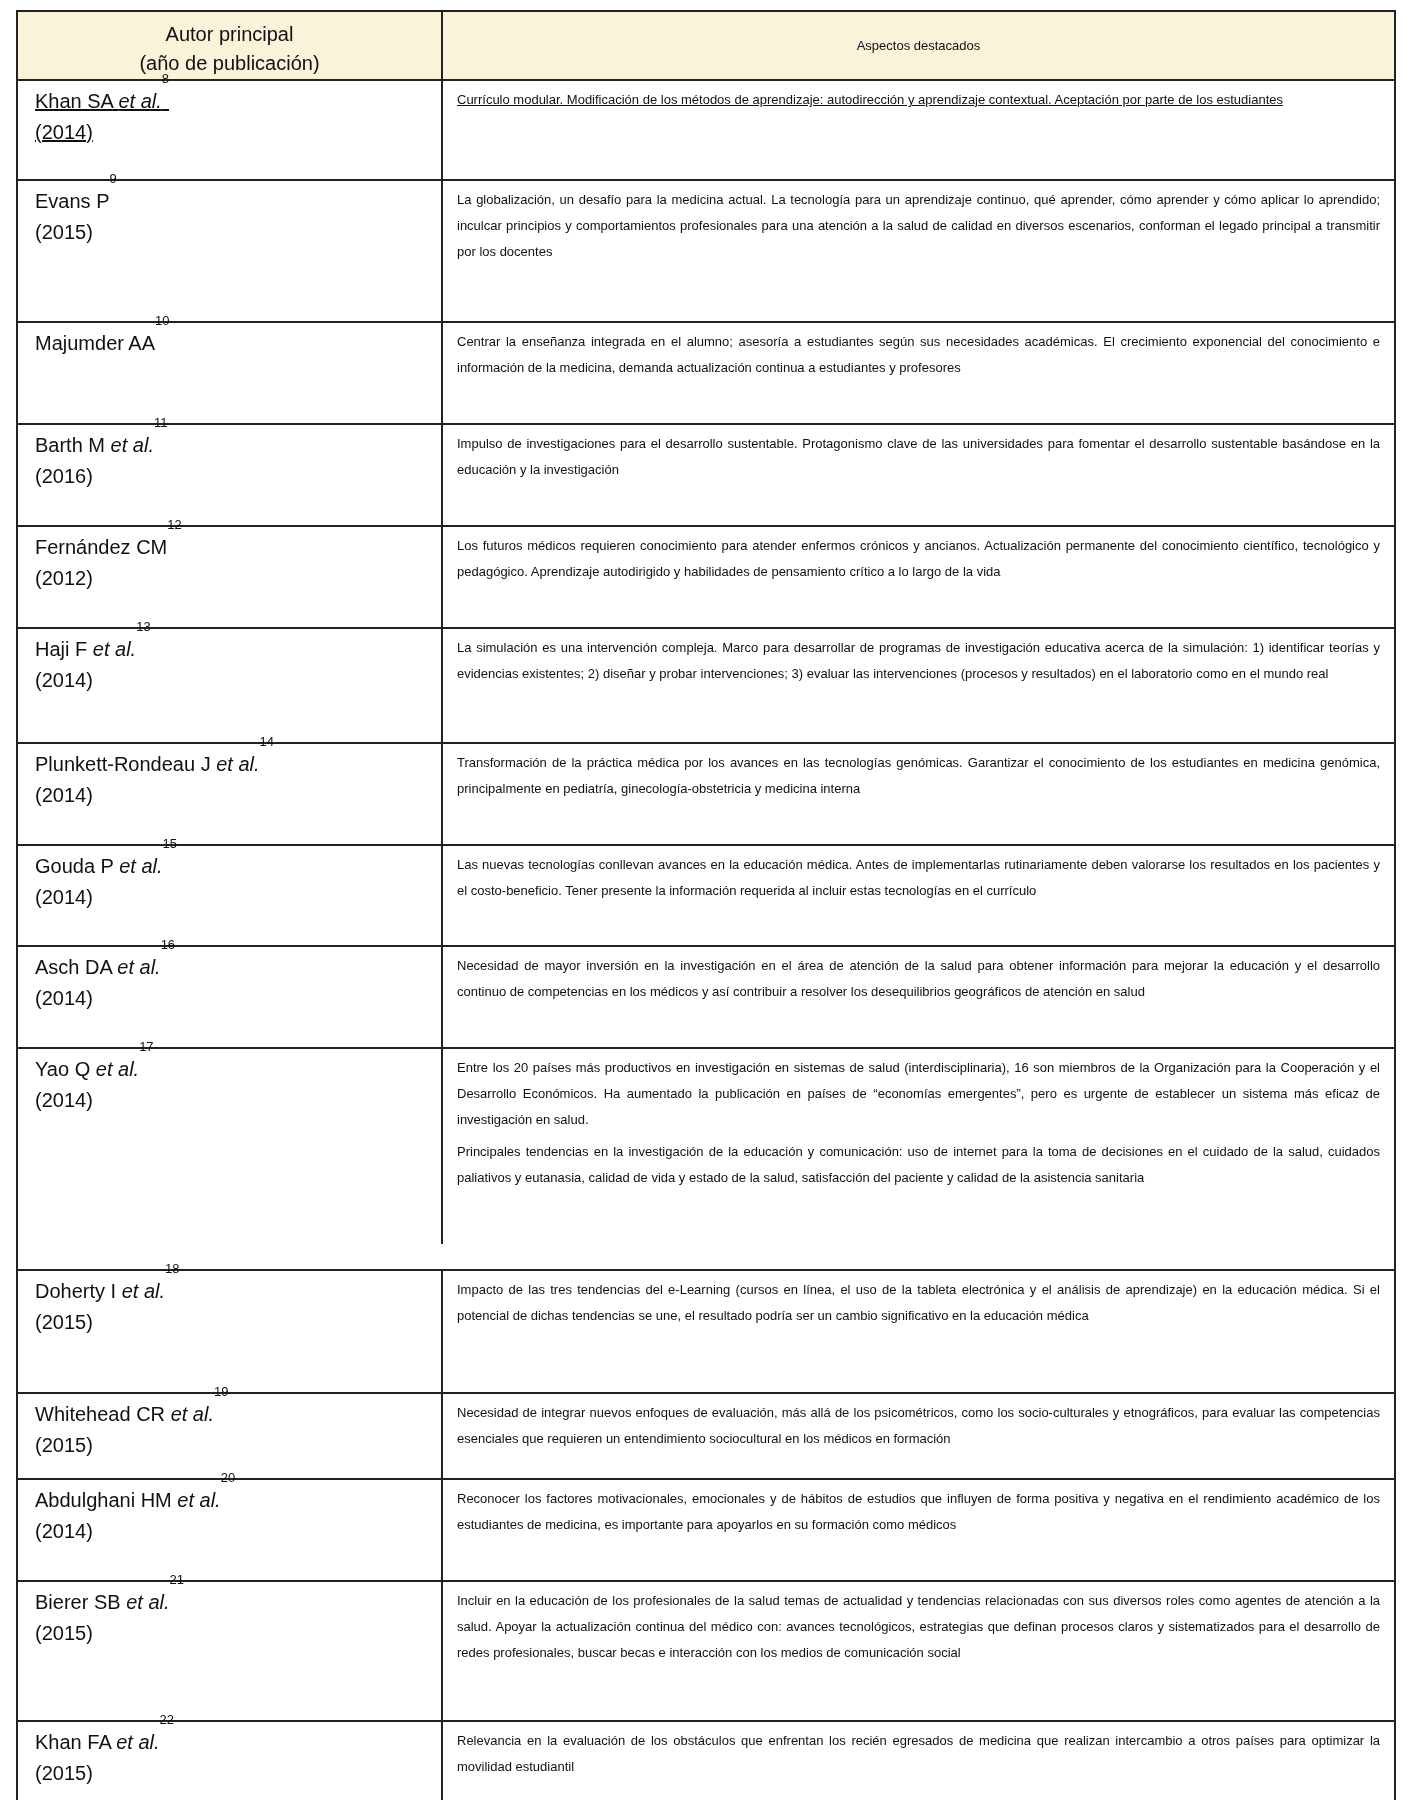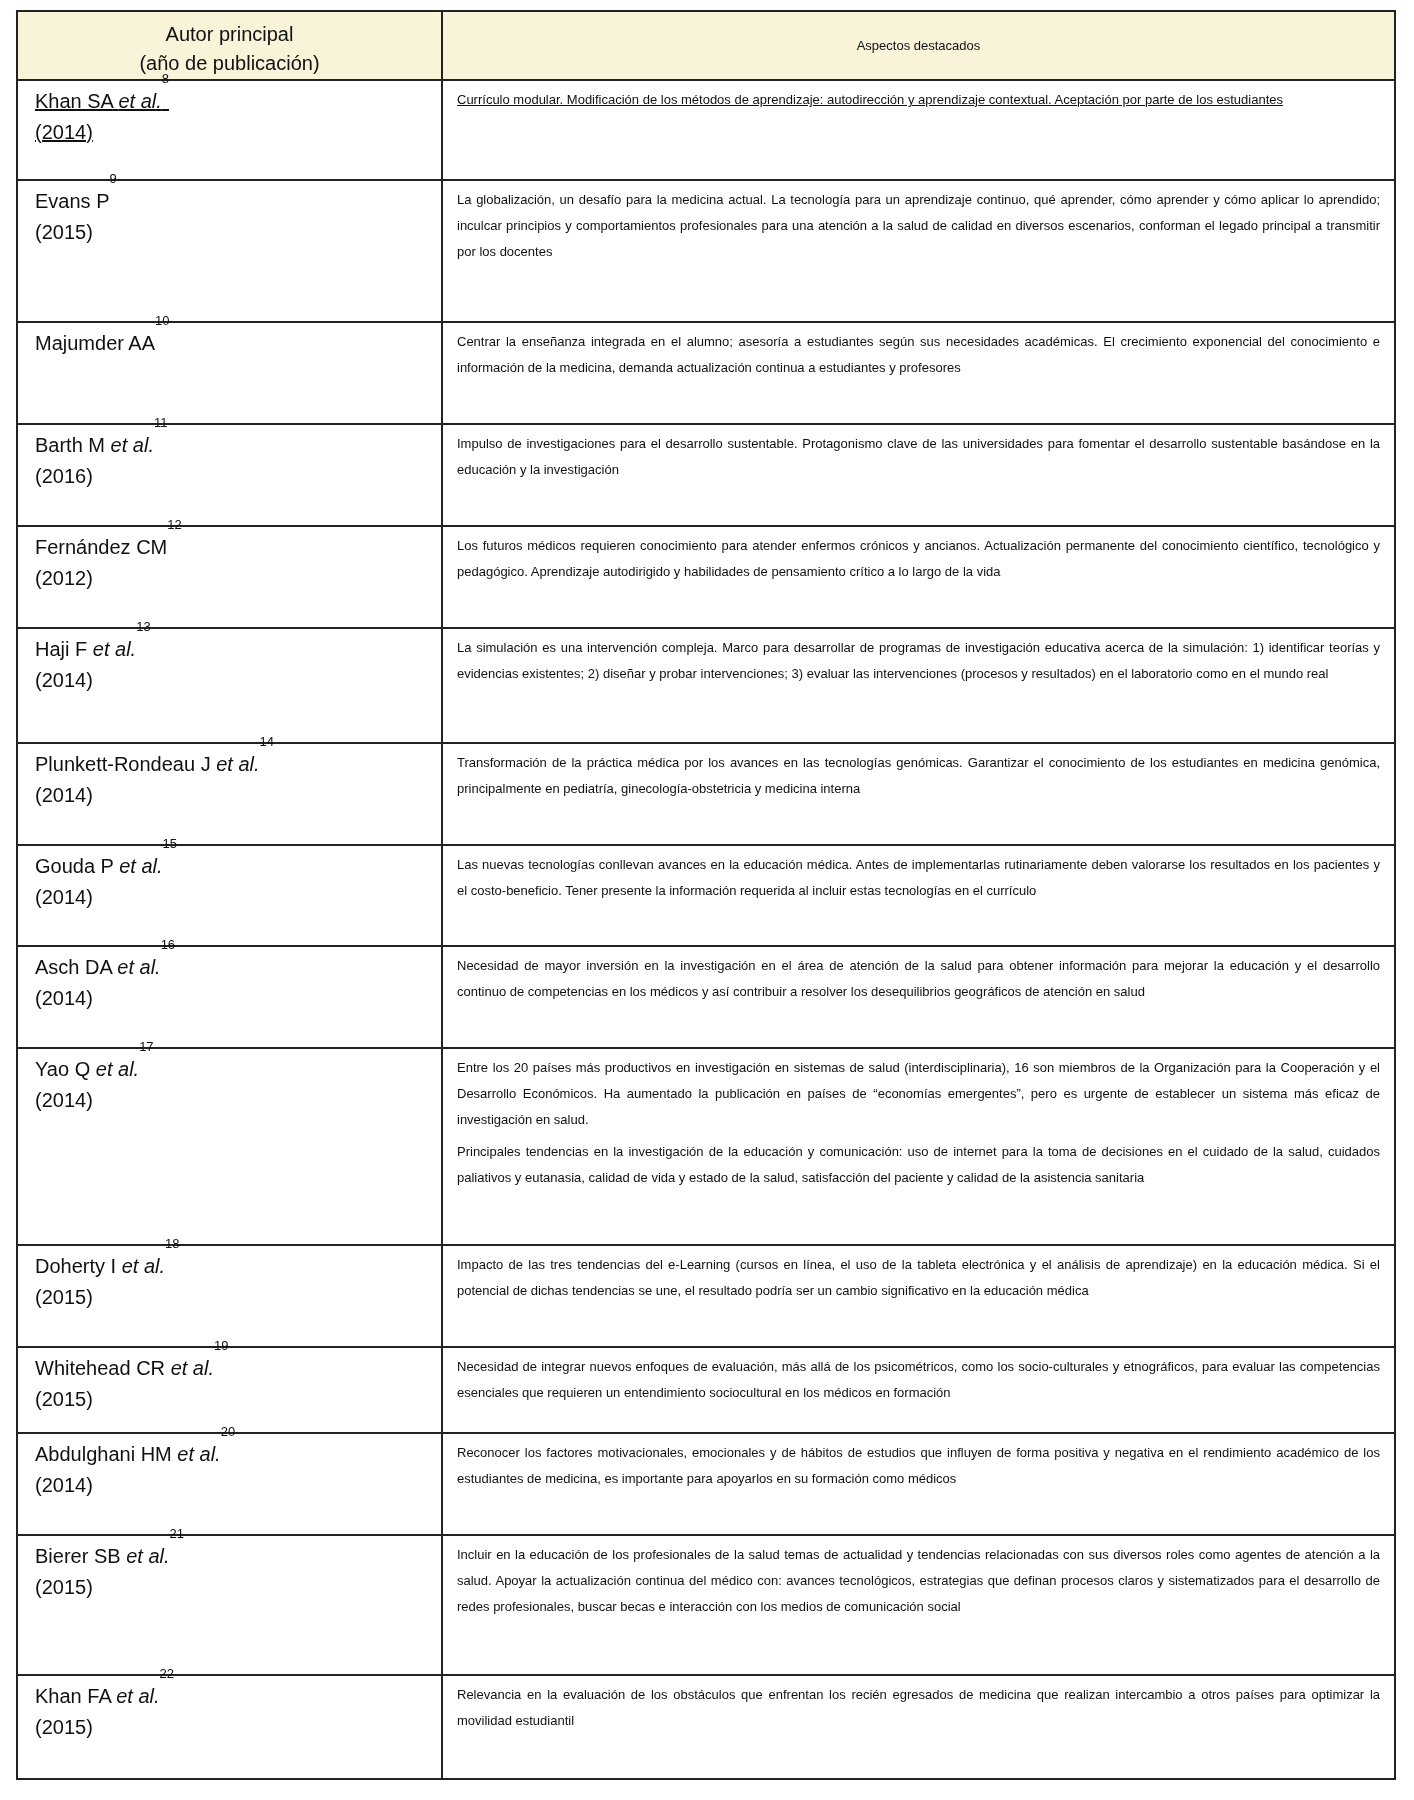--- a/index.html
+++ b/index.html
@@ -118,21 +118,21 @@
       <div class="row" style="height: 197px;">
         <div class="col-a">
           <div class="author"><span>Yao Q</span> <i>et al.</i><sup>17</sup></div>
           <div>(2014)</div>
         </div>
         <div class="col-b">
           <div class="para">Entre los 20 países más productivos en investigación en sistemas de salud (interdisciplinaria), 16 son miembros de la Organización para la Cooperación y el Desarrollo Económicos. Ha aumentado la publicación en países de “economías emergentes”, pero es urgente de establecer un sistema más eficaz de investigación en salud.</div>
           <div class="para">Principales tendencias en la investigación de la educación y comunicación: uso de internet para la toma de decisiones en el cuidado de la salud, cuidados paliativos y eutanasia, calidad de vida y estado de la salud, satisfacción del paciente y calidad de la asistencia sanitaria</div>
         </div>
       </div>
-      <div class="row" style="height: 102px;">
+      <div class="row" style="height: 123px; margin-top: 25px;">
         <div class="col-a">
           <div class="author"><span>Doherty I</span> <i>et al.</i><sup>18</sup></div>
           <div>(2015)</div>
         </div>
         <div class="col-b">
           <div class="para">Impacto de las tres tendencias del e-Learning (cursos en línea, el uso de la tableta electrónica y el análisis de aprendizaje) en la educación médica. Si el potencial de dichas tendencias se une, el resultado podría ser un cambio significativo en la educación médica</div>
         </div>
       </div>
       <div class="row" style="height: 86px;">
         <div class="col-a">

